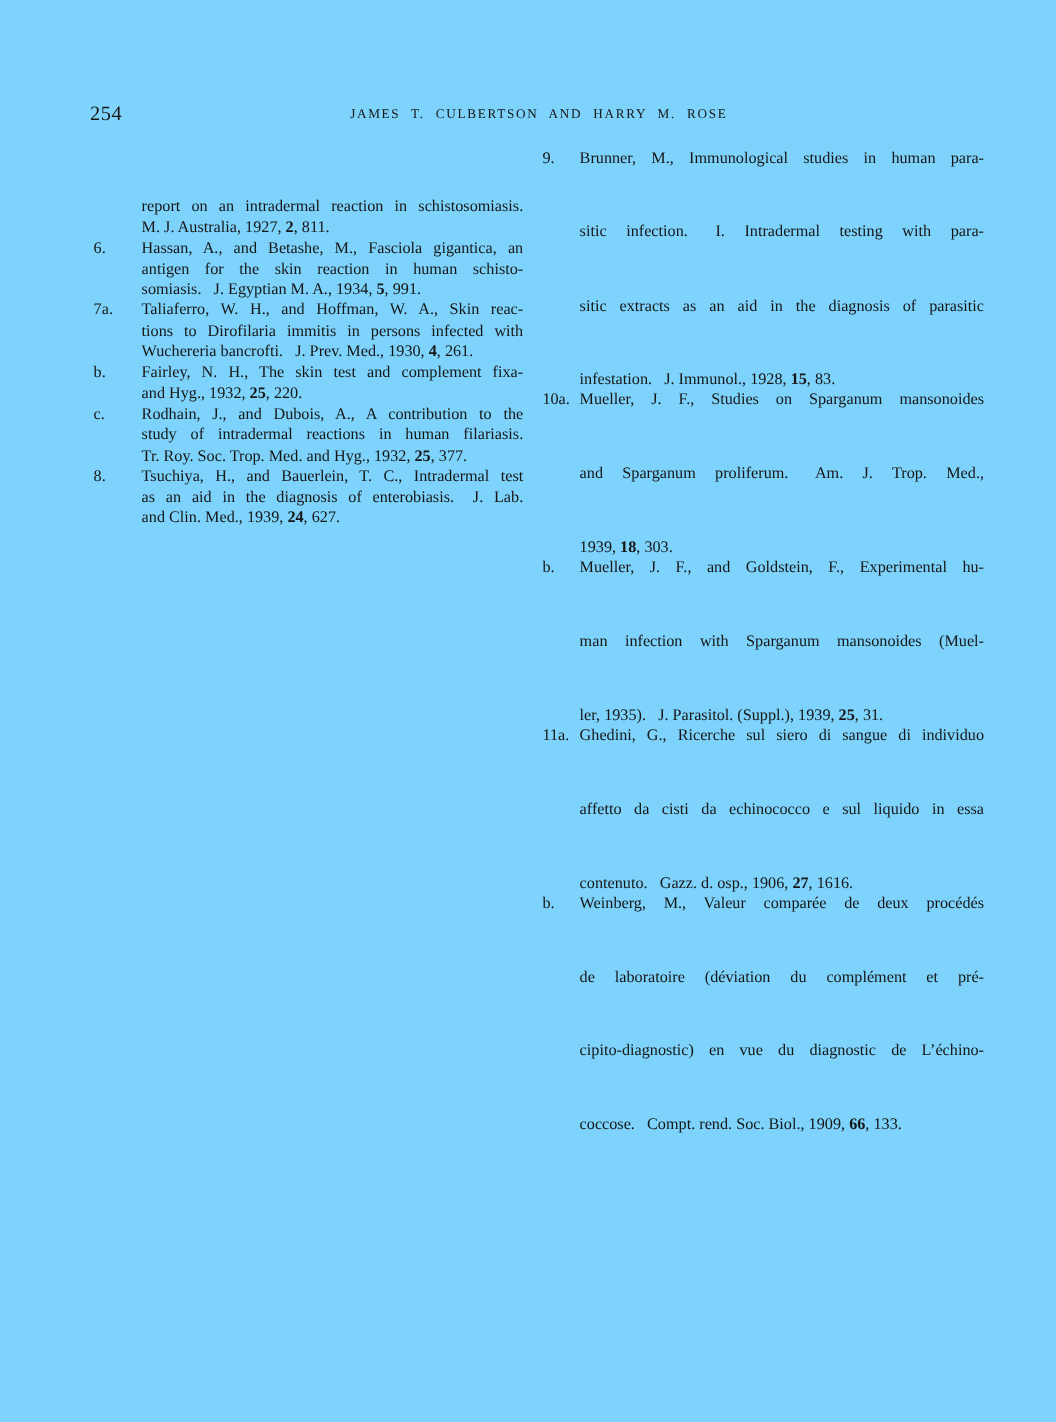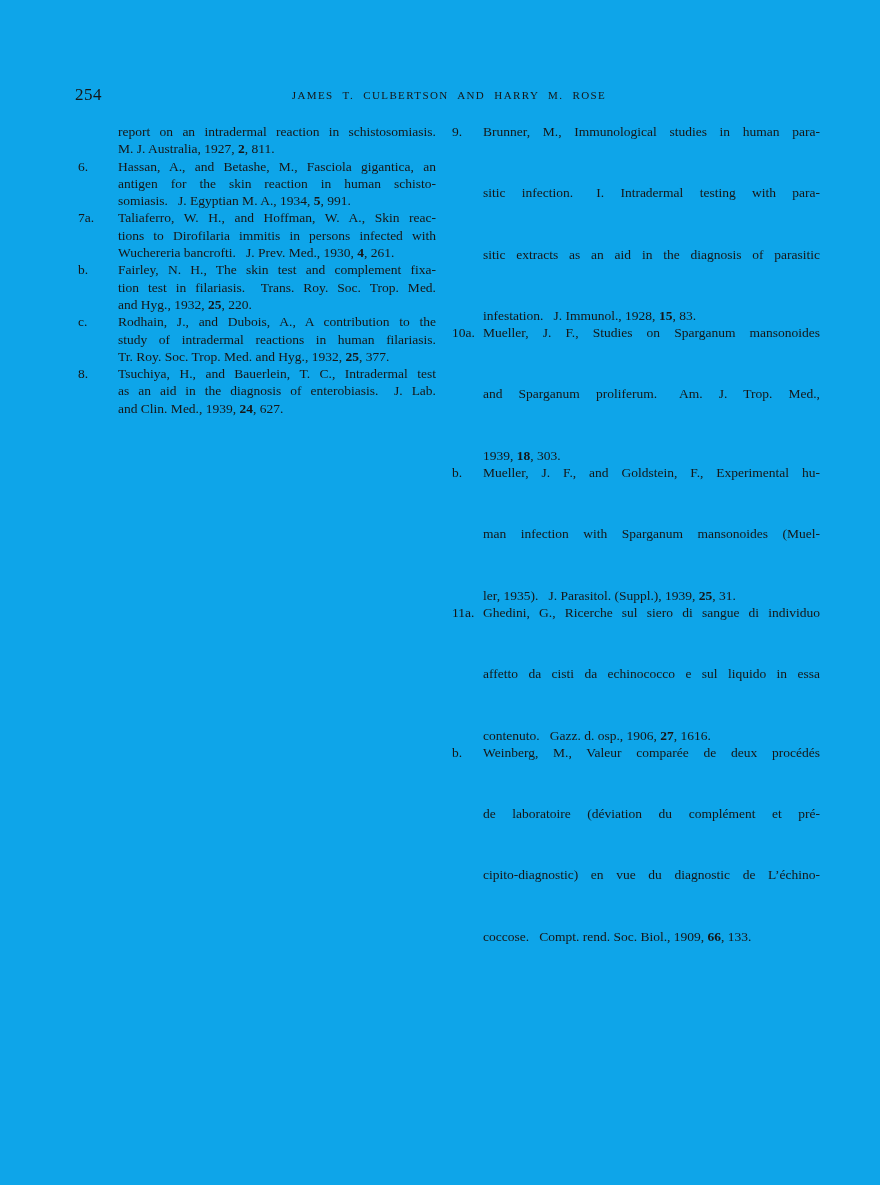--- a/index.html
+++ b/index.html
@@ -4,40 +4,40 @@
 <style>
   html, body { margin: 0; padding: 0; }
   body {
     width: 880px; height: 1185px;
     background: #ffffff;
     overflow: hidden;
     font-family: "Liberation Serif", "DejaVu Serif", serif;
     color: #161616;
     -webkit-font-smoothing: antialiased;
   }
-  .sheet { position: relative; width: 880px; height: 1185px; background: #0ea5e9; }
+  .sheet { position: relative; width: 880px; height: 1185px; background: #7dd3fc; }
 
   .pageno {
     position: absolute; left: 75px; top: 85px;
     font-size: 17px; letter-spacing: 0.5px;
   }
   .running-header {
     position: absolute; left: 78px; width: 742px; top: 89px;
     text-align: center;
     font-size: 11px; font-weight: normal;
     letter-spacing: 1.4px; word-spacing: 5px;
     white-space: nowrap;
   }
 
   .columns {
     position: absolute; left: 78px; top: 123px; width: 742px;
     display: flex; justify-content: space-between;
   }
   .col { font-size: 13.5px; line-height: 17.3px; }
-  .col.left  { width: 358px; }
+  .col.left  { width: 358px; margin-top: 40px; }
   .col.right { width: 368px; }
 
   .line { text-align: justify; text-align-last: justify; }
   .line.last { text-align-last: left; }
   .left  .line.cont { padding-left: 40px; }
   .right .line.cont { padding-left: 31px; margin-top: 44px; }
 
   .ref-label { display: inline-block; text-align: right; }
   .left  .ref-label { width: 34px; padding-right: 6px; }
   .right .ref-label { width: 27px; padding-right: 4px; }
@@ -62,21 +62,20 @@
           <div class="line cont"><span class="rm">antigen for the skin reaction in human schisto-</span></div>
           <div class="line last cont"><span class="rm">somiasis.  J. Egyptian M. A., 1934, </span><span class="bd">5</span><span class="rm">, 991.</span></div>
         </article>
         <article class="entry">
           <div class="line"><span class="ref-label">7a.</span><span class="rm">Taliaferro, W. H., and Hoffman, W. A., Skin reac-</span></div>
           <div class="line cont"><span class="rm">tions to </span><span class="it">Dirofilaria immitis</span><span class="rm"> in persons infected with</span></div>
           <div class="line last cont"><span class="rm">Wuchereria bancrofti.  J. Prev. Med., 1930, </span><span class="bd">4</span><span class="rm">, 261.</span></div>
         </article>
         <article class="entry">
           <div class="line"><span class="ref-label">b.</span><span class="rm">Fairley, N. H., The skin test and complement fixa-</span></div>
-          <div class="line cont"><span class="rm">tion test in filariasis.  Trans. Roy. Soc. Trop. Med.</span></div>
           <div class="line last cont"><span class="rm">and Hyg., 1932, </span><span class="bd">25</span><span class="rm">, 220.</span></div>
         </article>
         <article class="entry">
           <div class="line"><span class="ref-label">c.</span><span class="rm">Rodhain, J., and Dubois, A., A contribution to the</span></div>
           <div class="line cont"><span class="rm">study of intradermal reactions in human filariasis.</span></div>
           <div class="line last cont"><span class="rm">Tr. Roy. Soc. Trop. Med. and Hyg., 1932, </span><span class="bd">25</span><span class="rm">, 377.</span></div>
         </article>
         <article class="entry">
           <div class="line"><span class="ref-label">8.</span><span class="rm">Tsuchiya, H., and Bauerlein, T. C., Intradermal test</span></div>
           <div class="line cont"><span class="rm">as an aid in the diagnosis of enterobiasis.  J. Lab.</span></div>

